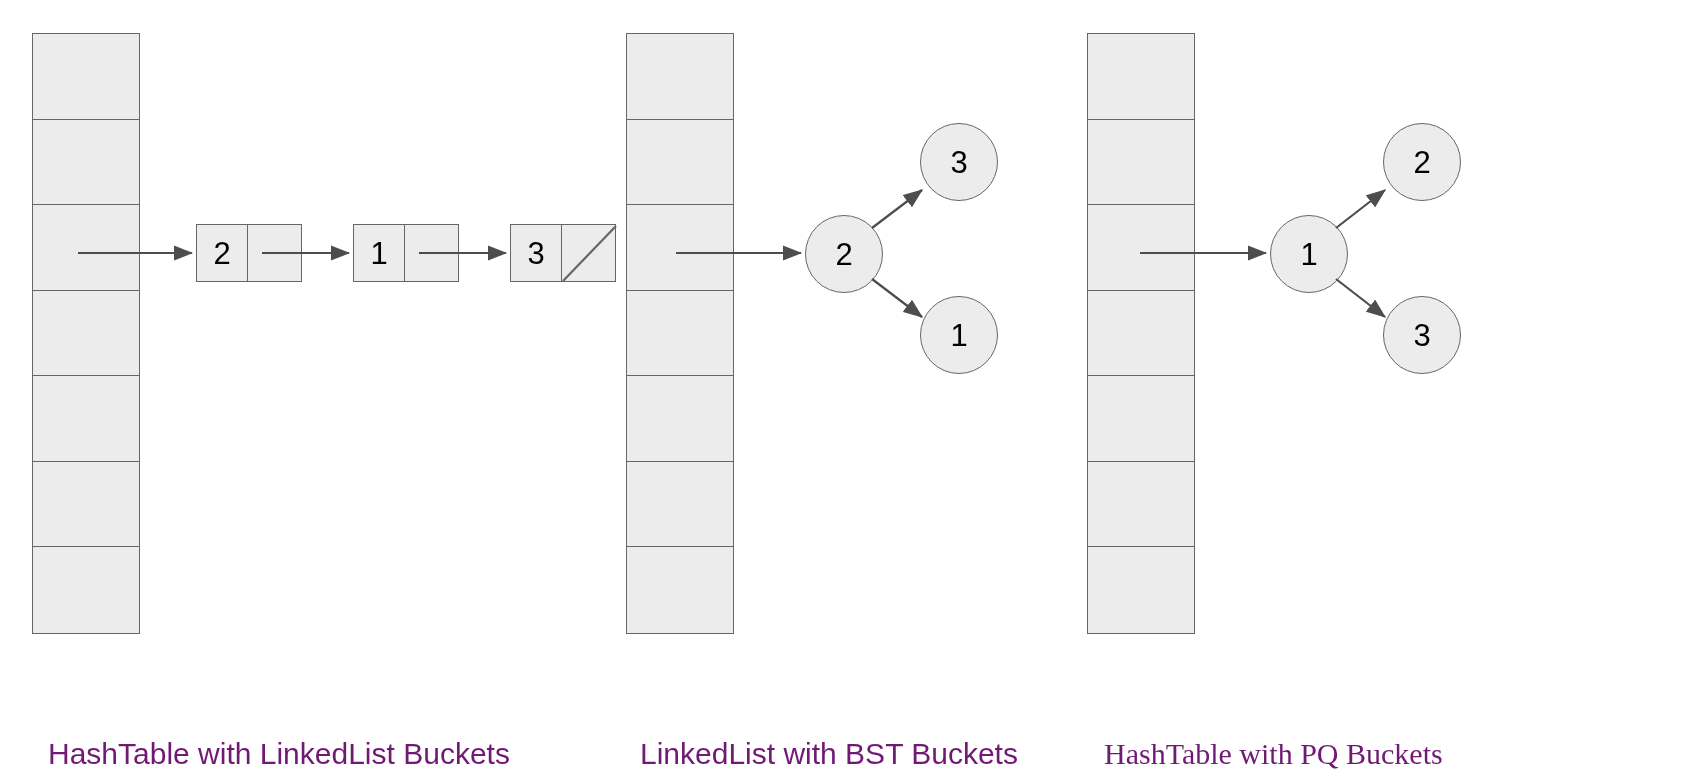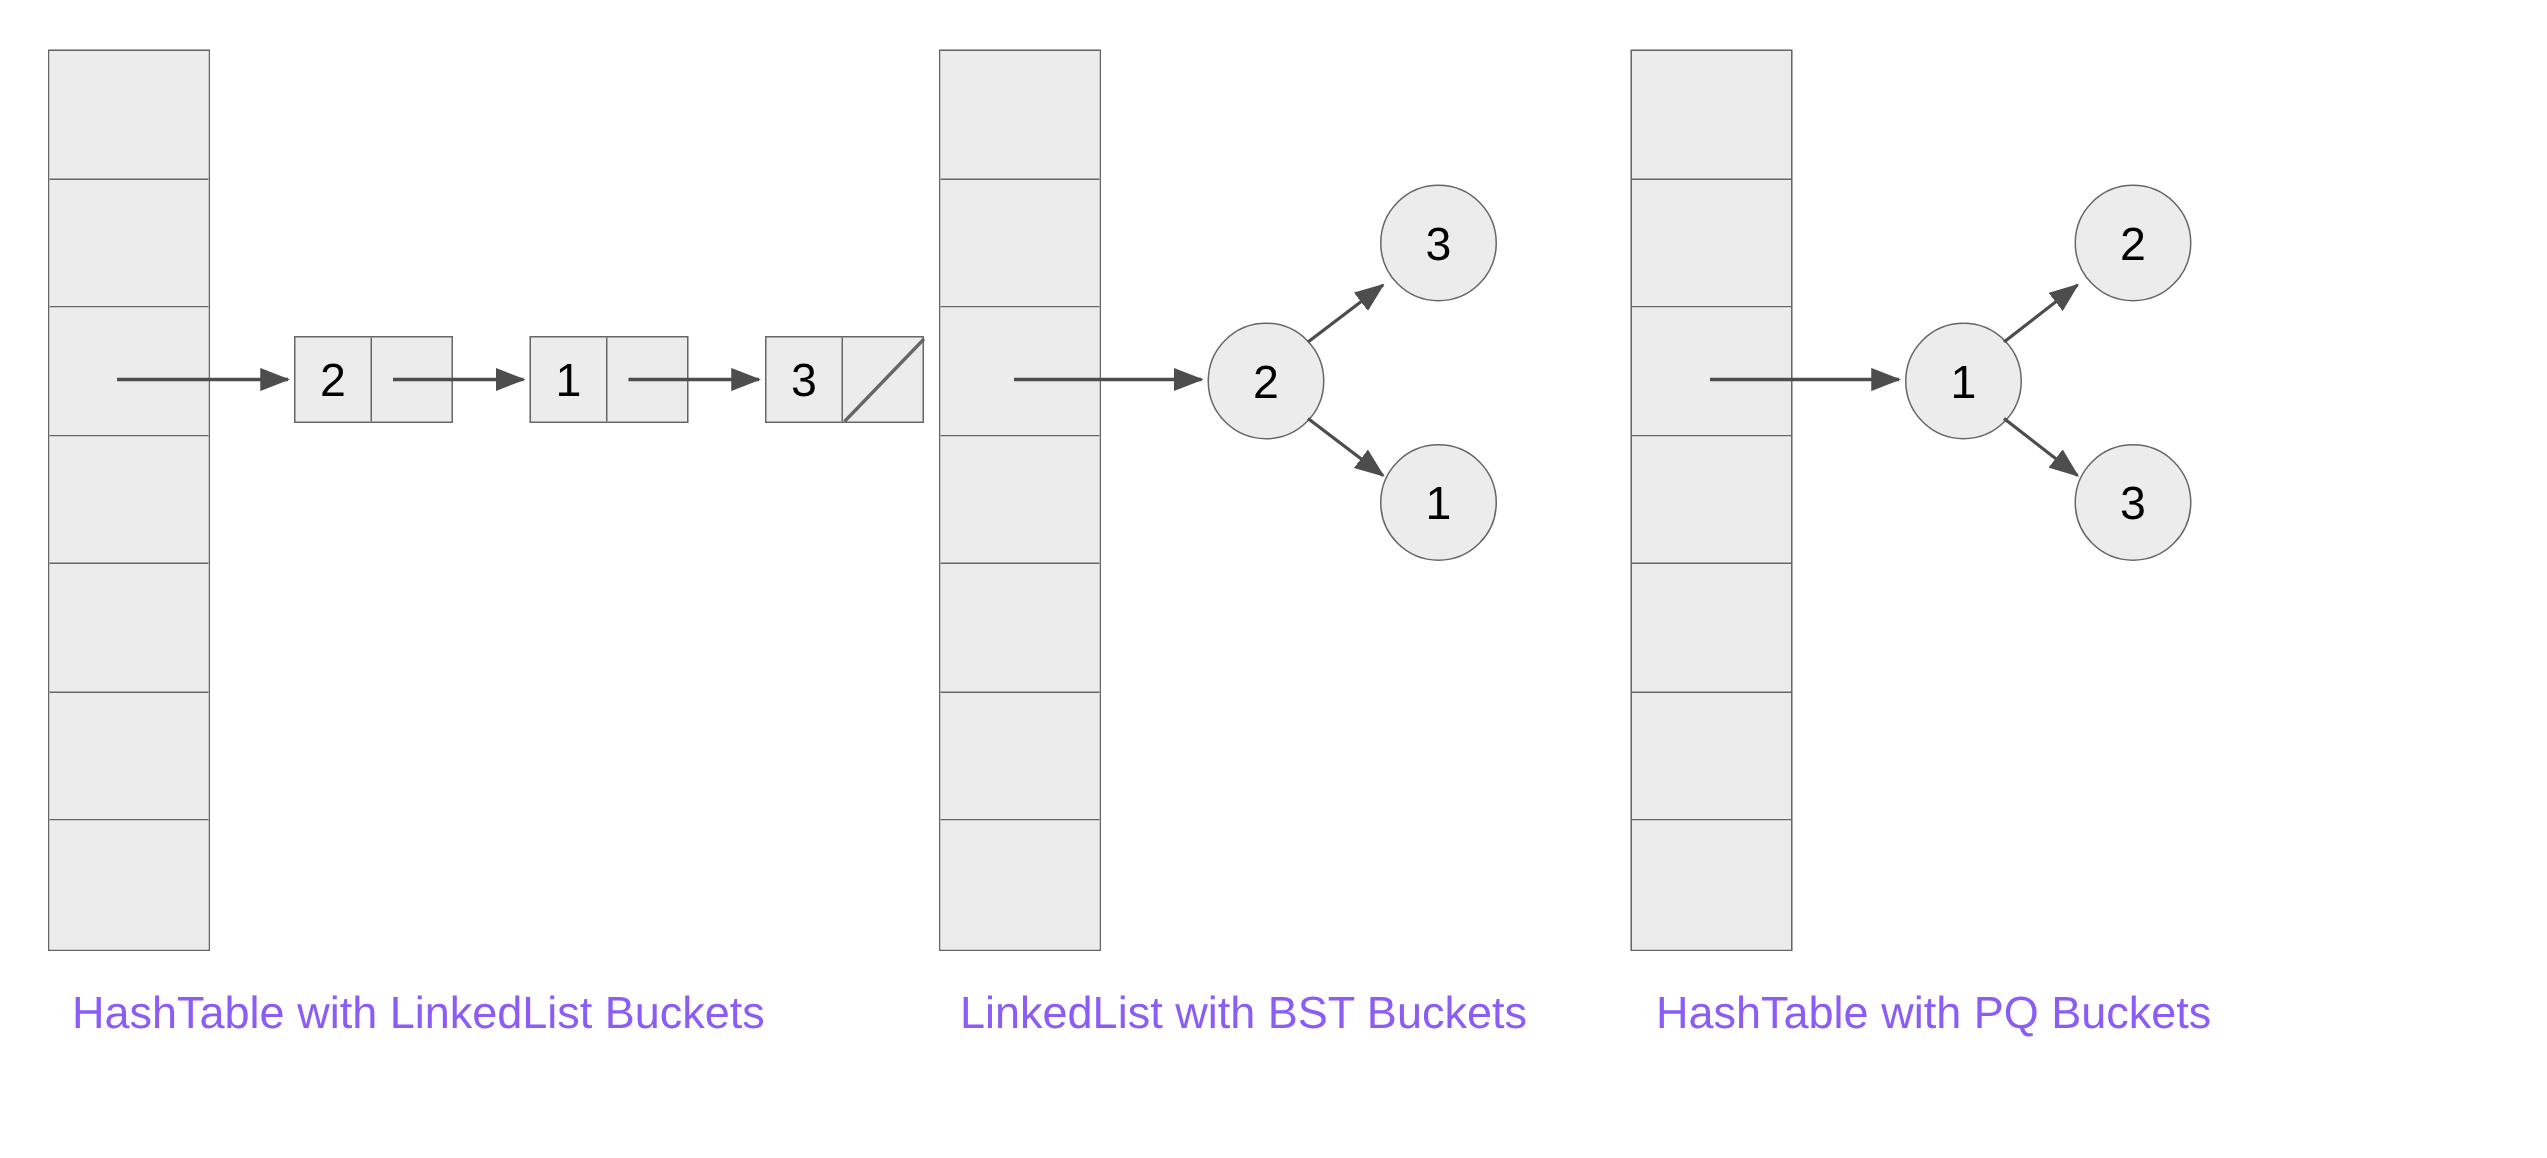--- a/index.html
+++ b/index.html
@@ -86,24 +86,24 @@
     align-items: center;
     justify-content: center;
     font-size: 31px;
     line-height: 1;
     color: #000;
   }
 
   
   .caption {
     position: absolute;
-    top: 658px;
+    top: 736px;
     font-size: 30px;
     line-height: 1.2;
-    color: #8b5cf6;
+    color: #701a75;
     white-space: nowrap;
   }
 
   svg.overlay {
     position: absolute;
     left: 0;
     top: 0;
     width: 1698px;
     height: 772px;
     pointer-events: none;
@@ -188,21 +188,21 @@
     </div>
 
     <div class="tree-node" style="left:1383px; top:123px;">
       <span>2</span>
     </div>
 
     <div class="tree-node" style="left:1383px; top:296px;">
       <span>3</span>
     </div>
 
-    <div class="caption" style="left:1104px;">HashTable with PQ Buckets</div>
+    <div class="caption" style="left:1104px;font-family:Liberation Serif, serif;">HashTable with PQ Buckets</div>
   </div>
 
   <svg class="overlay" viewBox="0 0 1698 772">
     <defs>
       <marker id="arrowhead" markerWidth="9" markerHeight="7" refX="8.4" refY="3.5" orient="auto" markerUnits="strokeWidth">
         <polygon points="0 0, 9 3.5, 0 7" fill="#4d4d4d"></polygon>
       </marker>
     </defs>
 
     <line x1="78" y1="253" x2="192" y2="253" stroke="#4d4d4d" stroke-width="2.2" marker-end="url(#arrowhead)"></line>

